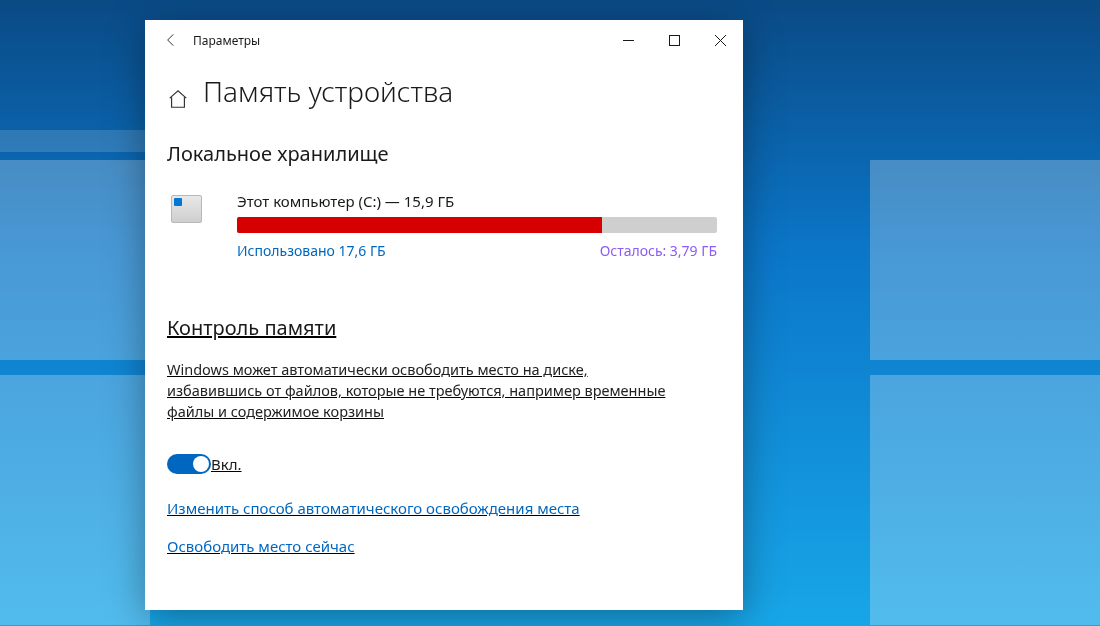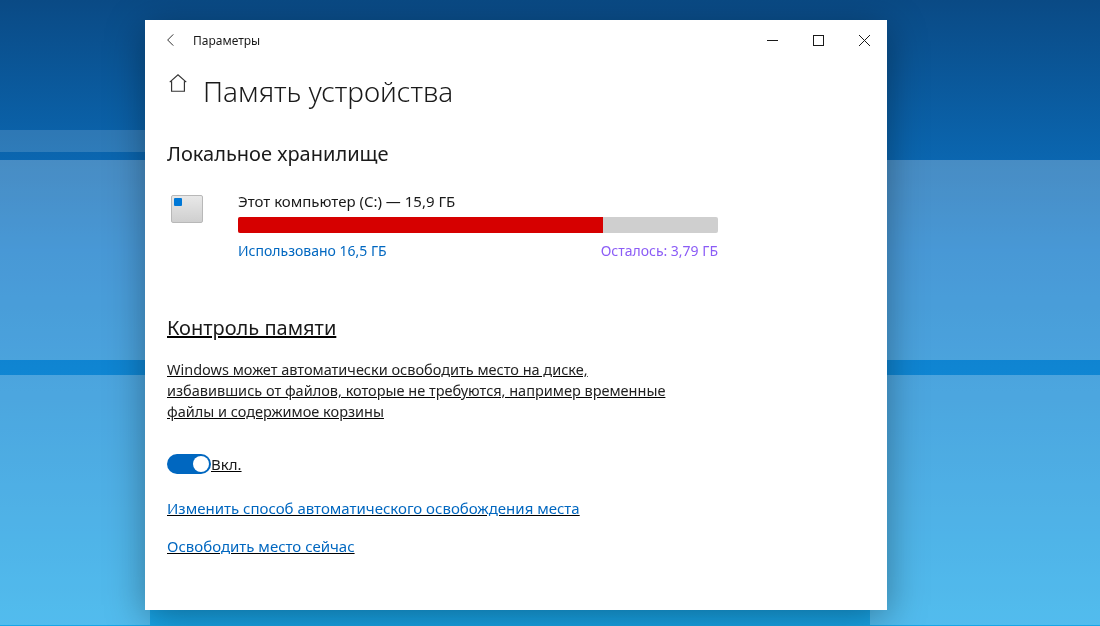--- a/index.html
+++ b/index.html
@@ -14,21 +14,21 @@
   .beam { position: absolute; background: rgba(255,255,255,0.25); }
   .b1 { top:160px; left:870px; width:260px; height:200px; }
   .b2 { top:375px; left:870px; width:260px; height:250px; }
   .b3 { top:160px; left:0; width:150px; height:200px; }
   .b4 { top:375px; left:0; width:150px; height:250px; }
   .b5 { top:130px; left:0; width:150px; height:22px; background: rgba(255,255,255,0.15); }
 
   .win {
     position: absolute;
     top: 20px; left: 145px;
-    width: 742px; height: 590px;
+    width: 598px; height: 590px;
     background: #ffffff;
     box-shadow: 0 8px 36px rgba(0,0,0,0.35);
     display: flex; flex-direction: column;
   }
 
   .titlebar {
     height: 40px;
     display: flex; align-items: center;
     padding-left: 8px;
     font-size: 12px;
@@ -46,21 +46,21 @@
   .tb-btn {
     width: 46px; height: 40px;
     display:flex; align-items:center; justify-content:center;
     cursor: pointer;
     color: #1a1a1a;
   }
   .tb-btn svg { width:11px; height:11px; stroke:#1a1a1a; stroke-width:1; fill:none; }
 
   .content { padding: 12px 22px 20px 22px; overflow:auto; }
 
-  .heading-row { display:flex; align-items:flex-start; gap:14px; margin-bottom: 30px; }
+  .heading-row { display:flex; align-items:flex-end; gap:14px; margin-bottom: 30px; }
   .home-icon { width:22px; height:22px; cursor:pointer; }
   .home-icon svg { width:22px; height:22px; stroke:#333; fill:none; stroke-width:1.3; }
   .page-title { font-size: 28px; font-weight: 300; color:#1a1a1a; }
 
   .section-title { font-size: 20px; font-weight: 400; color:#1a1a1a; margin-bottom: 18px; }
 
   .disk-block { display:flex; align-items:flex-start; gap:35px; padding: 6px 4px 20px 4px; }
   .disk-icon {
     width:32px; height:28px;
     background: linear-gradient(#e8e8e8,#cfcfcf);
@@ -154,21 +154,21 @@
     <h2 class="section-title">Локальное хранилище</h2>
 
     <div class="disk-block">
       <div class="disk-icon"></div>
       <div class="disk-info">
         <div class="disk-name">Этот компьютер (C:) — 15,9 ГБ</div>
         <div class="bar">
           <div class="bar-fill" style="width: 76%;"></div>
         </div>
         <div class="disk-footer">
-          <span class="used">Использовано 16,5 ГБ</span>
+          <span class="used">Использовано 17,6 ГБ</span>
           <span class="remaining">Осталось: 3,79 ГБ</span>
         </div>
       </div>
     </div>
 
     <div class="storage-section">
       <h2 class="section-title">Контроль памяти</h2>
       <p class="desc">Windows может автоматически освободить место на диске, избавившись от файлов, которые не требуются, например временные файлы и содержимое корзины</p>
 
       <div class="toggle-row">

